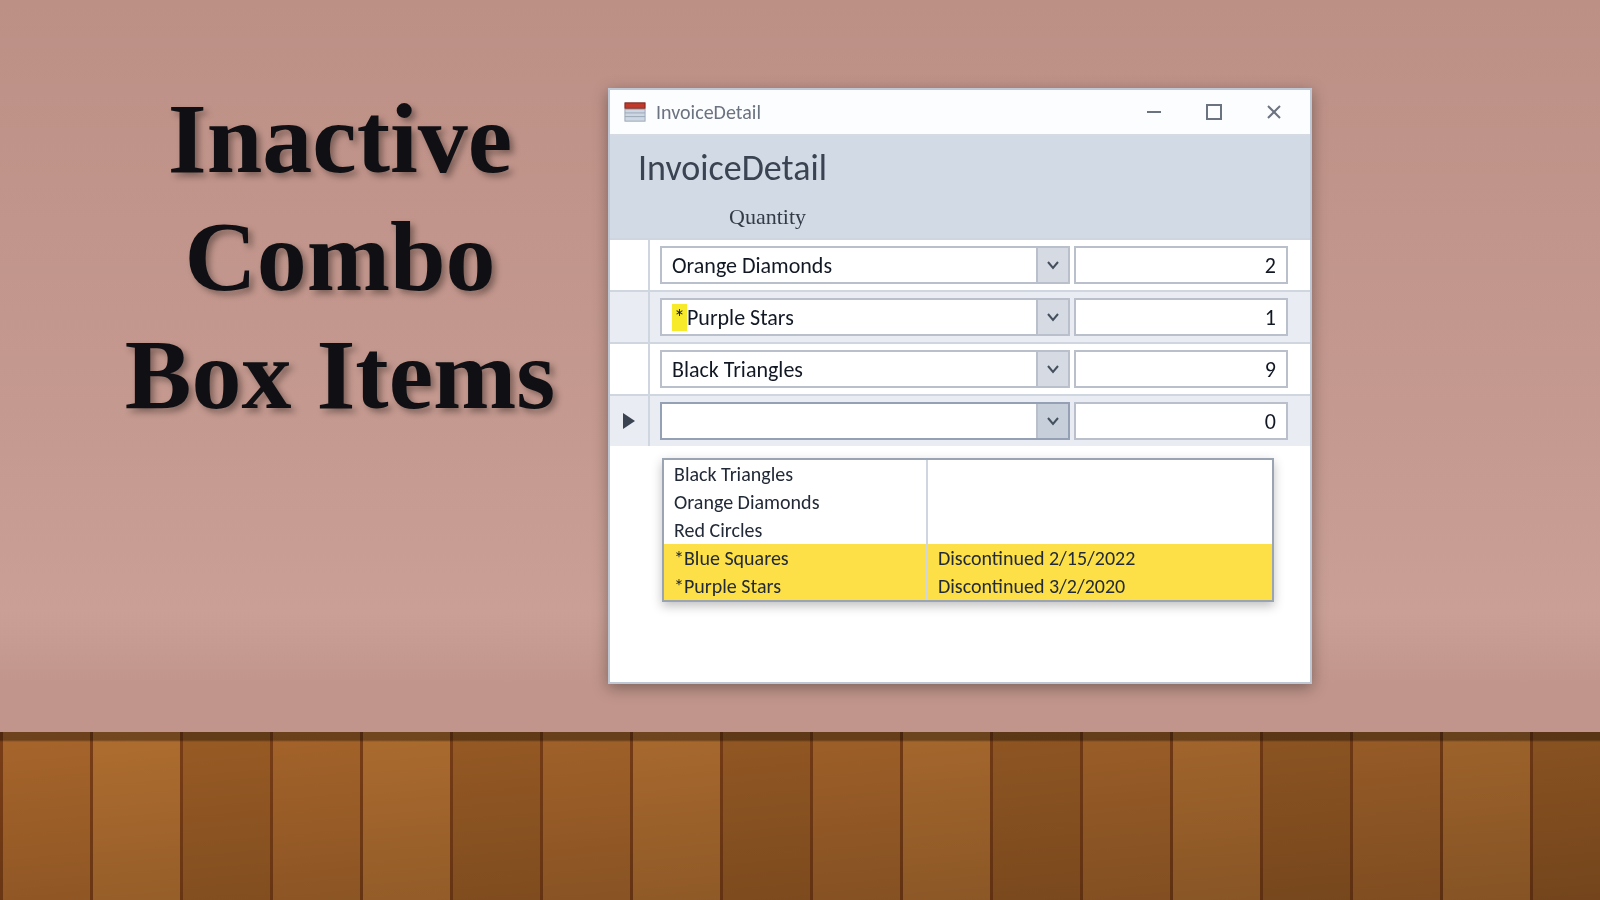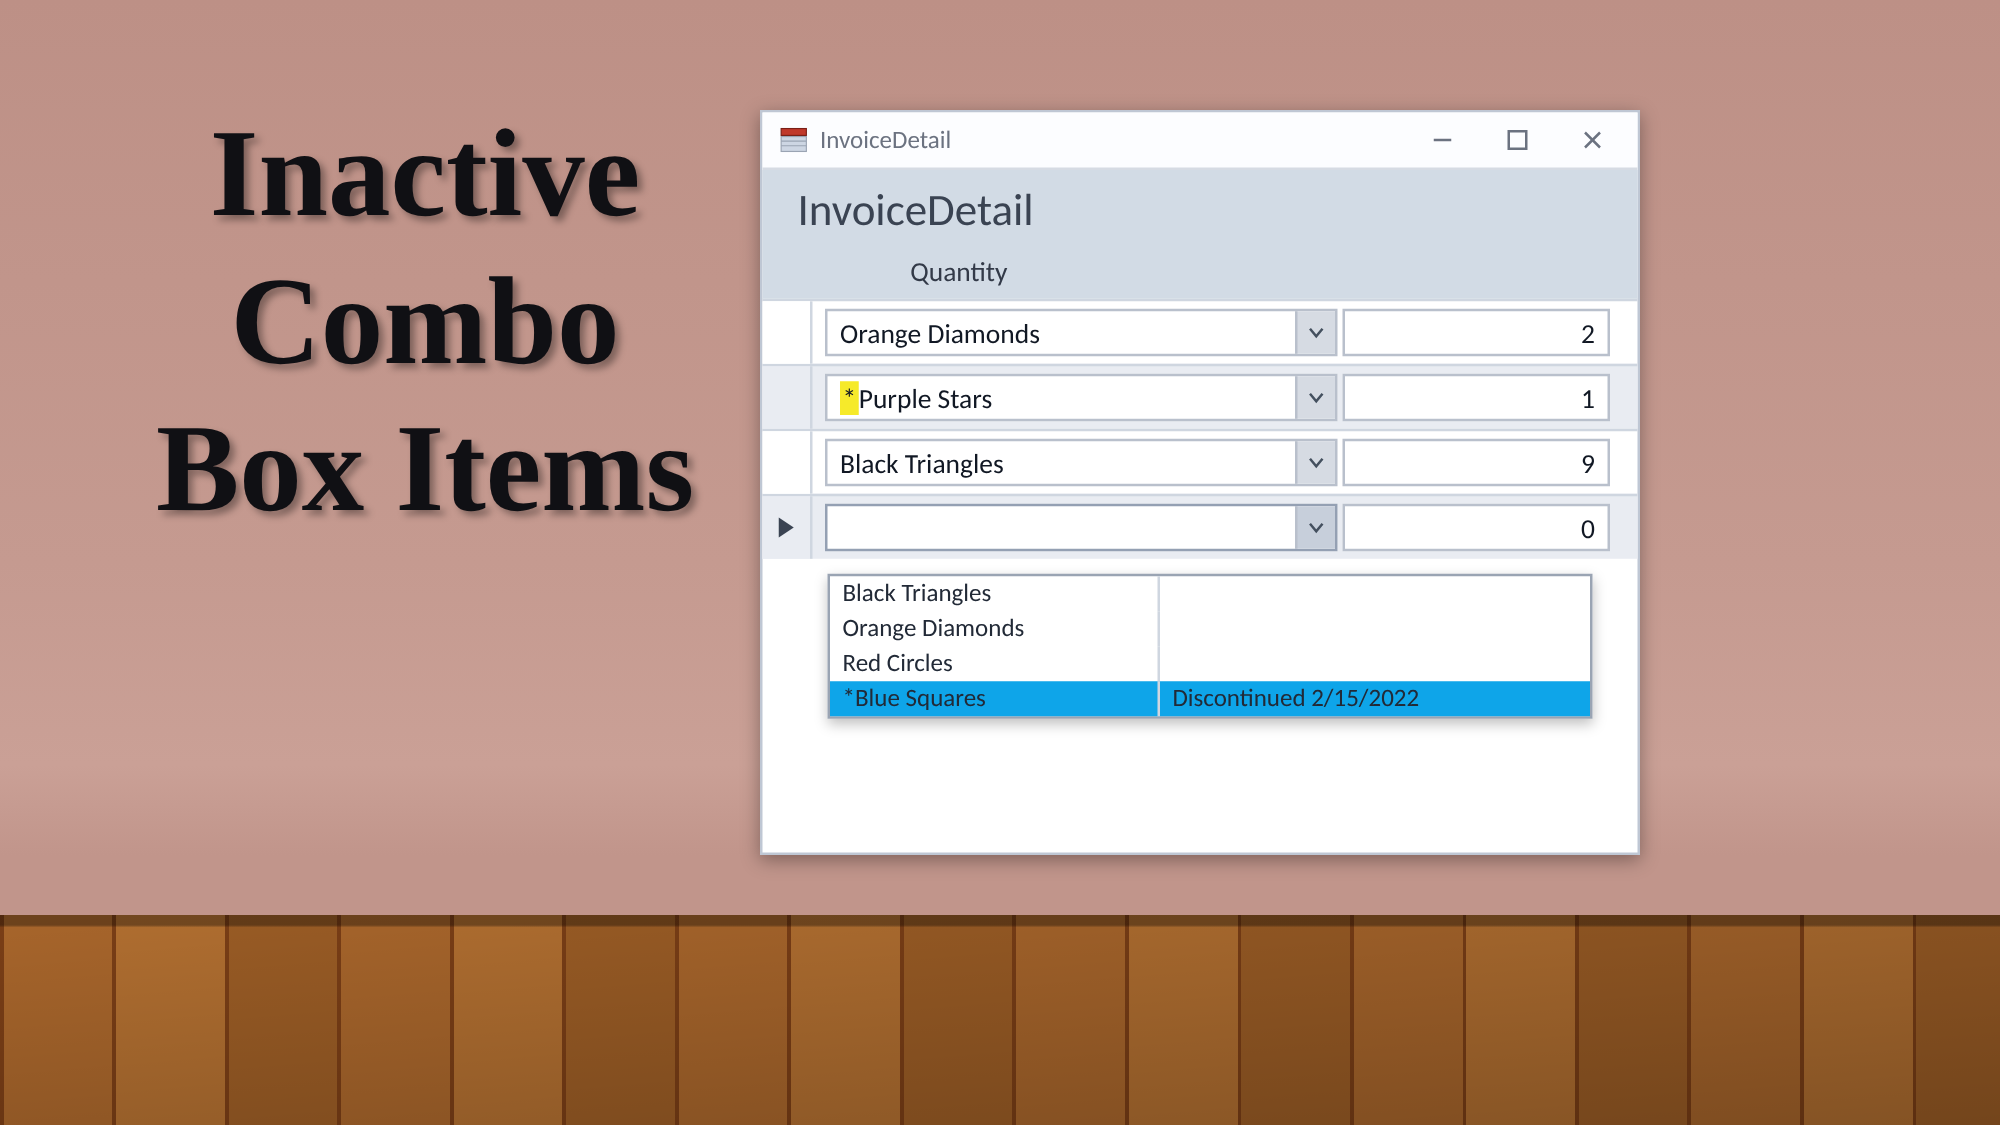--- a/index.html
+++ b/index.html
@@ -45,21 +45,21 @@
 .tb-controls { display: flex; align-items: center; gap: 0; }
 .tb-btn { width: 60px; height: 40px; display: flex; align-items: center; justify-content: center; color: #6b7280; cursor: pointer; }
 .tb-btn svg { pointer-events: none; }
 
 .form-header {
   background: #d2dbe5; padding: 10px 18px 8px 28px;
 }
 .form-title { font-size: 36px; color: #3a4352; font-weight: 400; }
 .col-headers { display: flex; margin-top: 14px; font-size: 22px; color: #333a48; }
 .col-headers .ch-product { margin-left: 46px; width: 400px; }
-.col-headers .ch-qty { margin-left: 8px; width: 160px; text-align: right; }
+.col-headers .ch-qty { margin-left: 8px; width: 160px; text-align: right; font-family: Liberation Serif, serif; }
 
 .grid { position: relative; }
 .row { display: flex; align-items: stretch; border-top: 2px solid #cfd6e0; }
 .row.alt { background: #e9ecf2; }
 .row .selector { width: 40px; border-right: 2px solid #cfd6e0; background: #ffffff; display: flex; align-items: center; justify-content: center; }
 .row.alt .selector { background: #e9ecf2; }
 .row .cells { flex: 1; display: flex; align-items: center; padding: 6px 10px 6px 10px; gap: 4px; }
 
 .combo { display: flex; align-items: stretch; width: 410px; height: 38px; border: 2px solid #b9c0cc; background: #ffffff; }
 .combo .combo-text { flex: 1; padding: 0 10px; display: flex; align-items: center; font-size: 22px; color: #111824; }
@@ -71,21 +71,21 @@
 .open-combo { border-color: #94a0b3; }
 .open-combo .combo-btn { background: #c7cfdb; }
 
 .dropdown {
   position: absolute; left: 52px; top: 220px; width: 612px; background: #ffffff;
   border: 2px solid #9aa4b3; box-shadow: 0 4px 10px rgba(0,0,0,0.25); z-index: 10;
 }
 .dropdown table { width: 100%; border-collapse: collapse; }
 .dropdown td { font-size: 20px; color: #222a37; padding: 2px 10px; border-right: 2px solid #cfd6e0; }
 .dropdown tr td:last-child { border-right: none; }
-.dropdown tr.hl td { background: #0ea5e9; }
+.dropdown tr.hl td { background: #fde047; }
 
 .chevron { width: 16px; height: 16px; }
 
 .current-row .selector::before {
   content: ""; width: 0; height: 0; border-top: 8px solid transparent; border-bottom: 8px solid transparent; border-left: 12px solid #3a4352;
 }
 </style>
 </head>
 <body>
 <div class="stage">
@@ -210,19 +210,23 @@
                 <td></td>
               </tr>
           <tr>
                 <td>Red Circles</td>
                 <td></td>
               </tr>
           <tr class="hl">
                 <td>*Blue Squares</td>
                 <td>Discontinued 2/15/2022</td>
               </tr>
+          <tr class="hl">
+                <td>*Purple Stars</td>
+                <td>Discontinued 3/2/2020</td>
+              </tr>
         </tbody>
           </table>
       </div>
 
     </div>
   </div>
 </div>
 
 </body></html>

